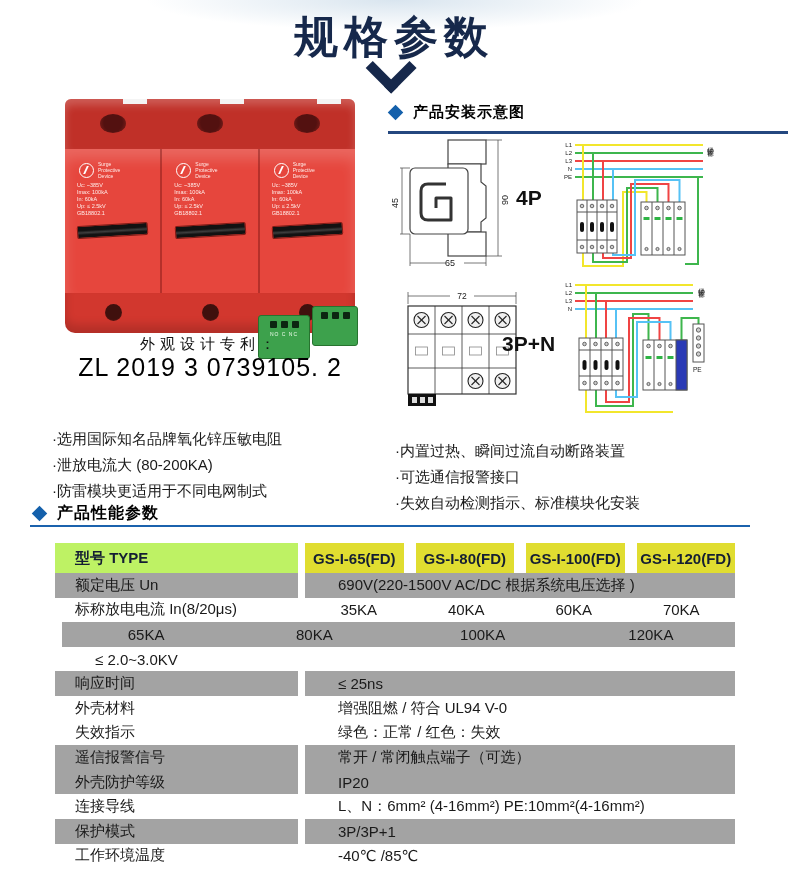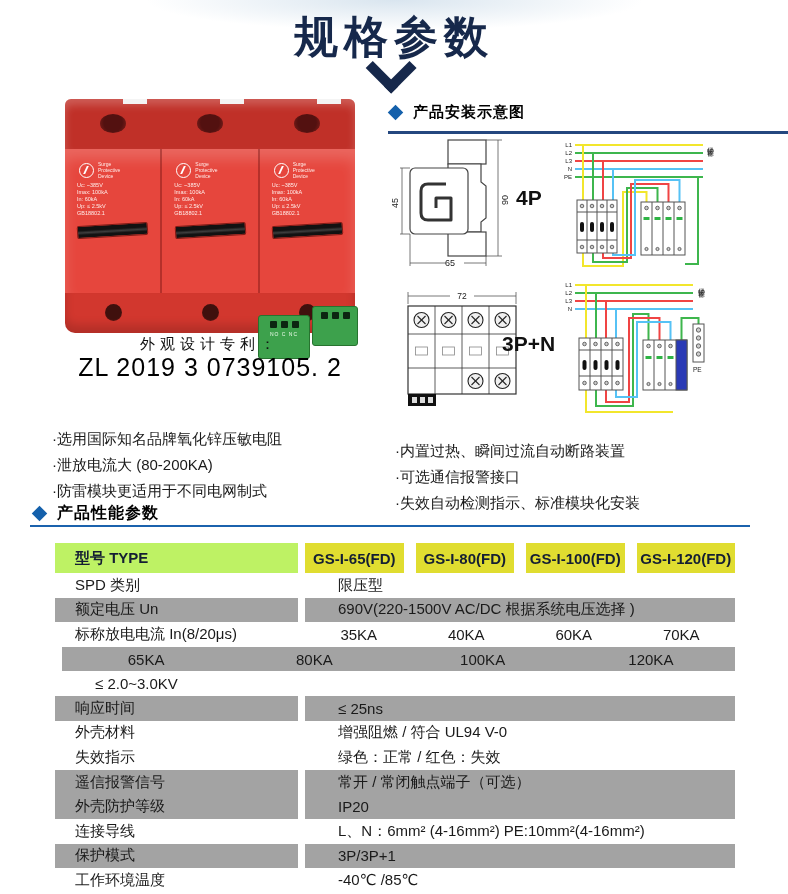--- a/index.html
+++ b/index.html
@@ -403,25 +403,20 @@
       <div class="cell-label">型号 TYPE</div>
       <div class="gap"></div>
       <div class="vals">
         <div class="vcell">GS-I-65(FD)</div>
         <div class="vcell">GS-I-80(FD)</div>
         <div class="vcell">GS-I-100(FD)</div>
         <div class="vcell">GS-I-120(FD)</div>
       </div>
     </div>
 
-    <div class="trow">
-      <div class="cell-label">SPD 类别</div>
-        <div class="gap"></div>
-      <div class="vspan">限压型</div>
-    </div>
     <div class="trow gray">
       <div class="cell-label">额定电压 Un</div>
         <div class="gap"></div>
       <div class="vspan">690V(220-1500V  AC/DC 根据系统电压选择 )</div>
     </div>
     <div class="trow">
       <div class="cell-label">标称放电电流 In(8/20μs)</div>
         <div class="gap"></div>
       <div class="vals">
         <div class="vcell">35KA</div>

